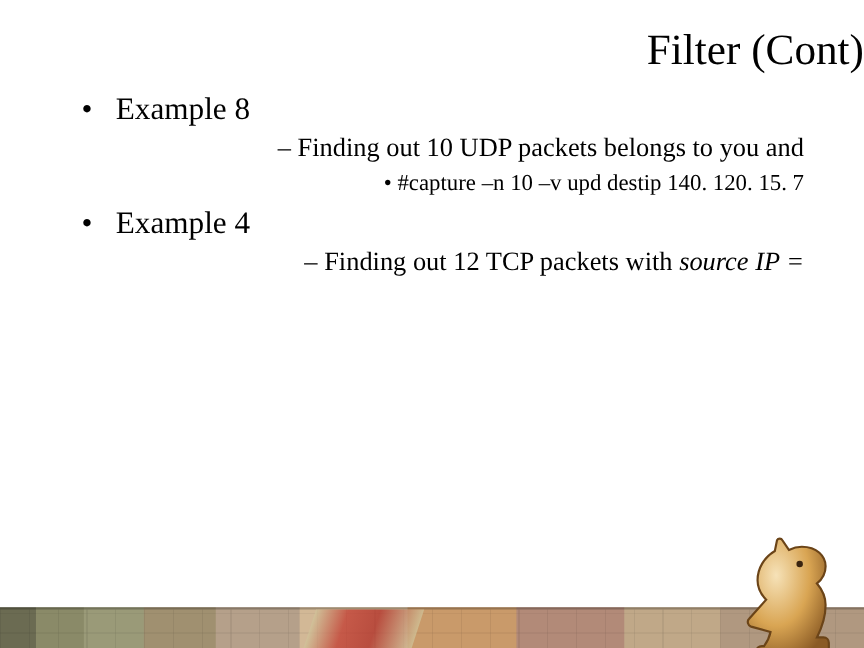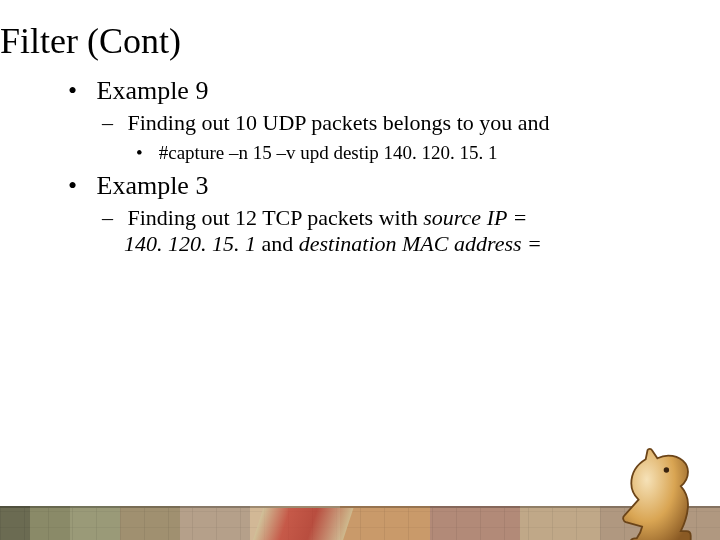--- a/index.html
+++ b/index.html
@@ -12,21 +12,21 @@
     color: #000;
     overflow: hidden;
   }
   .slide {
     position: relative;
     width: 720px;
     height: 540px;
     box-sizing: border-box;
   }
   .title {
-    text-align: left;
+    text-align: right;
     font-size: 36px;
     font-weight: normal;
     margin: 20px 0 14px 0;
   }
   .content {
     padding: 0 50px 0 70px;
   }
   ul.lvl1 {
     list-style: none;
     padding: 0;
@@ -44,20 +44,21 @@
   }
   ul.lvl2 {
     list-style: none;
     padding: 0 0 0 34px;
     margin: 4px 0 4px 0;
   }
   ul.lvl2 > li {
     font-size: 22px;
     line-height: 1.22;
     margin: 4px 0;
+    text-align: right;
   }
   ul.lvl2 > li::before {
     content: "–";
     display: inline-block;
     width: 20px;
     margin-left: -2px;
   }
   ul.lvl3 {
     list-style: none;
     padding: 0 0 0 34px;
@@ -127,41 +128,38 @@
 </head>
 <body>
 
 <div class="slide">
   <h1 class="title">Filter (Cont)</h1>
 
   <div class="content">
     <ul class="lvl1">
 
       <li>
-        <span>Example 9</span>
+        <span>Example 8</span>
         <ul class="lvl2">
           <li>
             <span>Finding out 10 UDP packets belongs to you and</span>
             <ul class="lvl3">
               <li>
-                <span>#capture –n 15 –v upd destip 140. 120. 15. 1</span>
+                <span>#capture –n 10 –v upd destip 140. 120. 15. 7</span>
               </li>
             </ul>
           </li>
         </ul>
       </li>
 
       <li>
-        <span>Example 3</span>
+        <span>Example 4</span>
         <ul class="lvl2">
           <li>
             <span>Finding out 12 TCP packets with </span><span class="italic">source IP = </span>
-            <span class="pad2">
-              <span class="italic">140. 120. 15. 1</span><span> and </span><span class="italic">destination MAC address = </span>
-            </span>
           </li>
         </ul>
       </li>
 
     </ul>
   </div>
 
   <div class="strip">
     <div class="redband"></div>
   </div>

